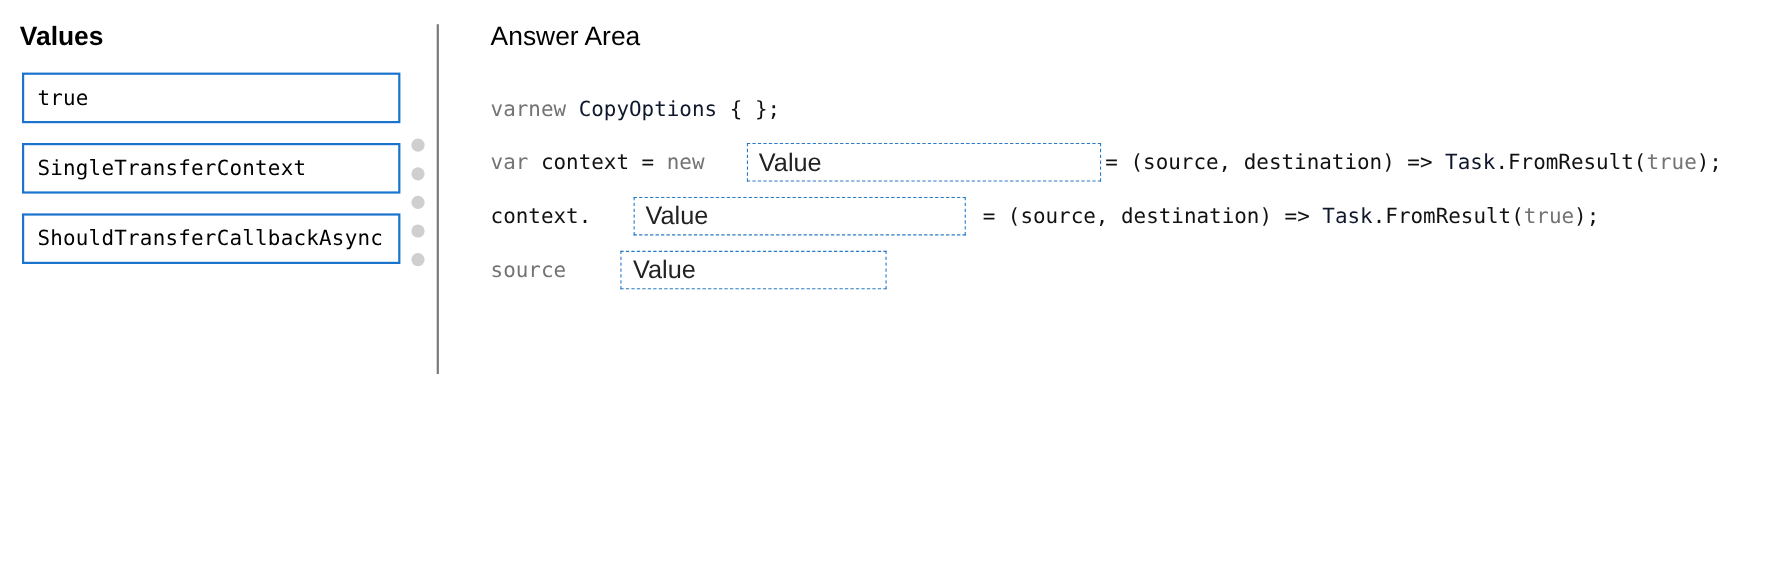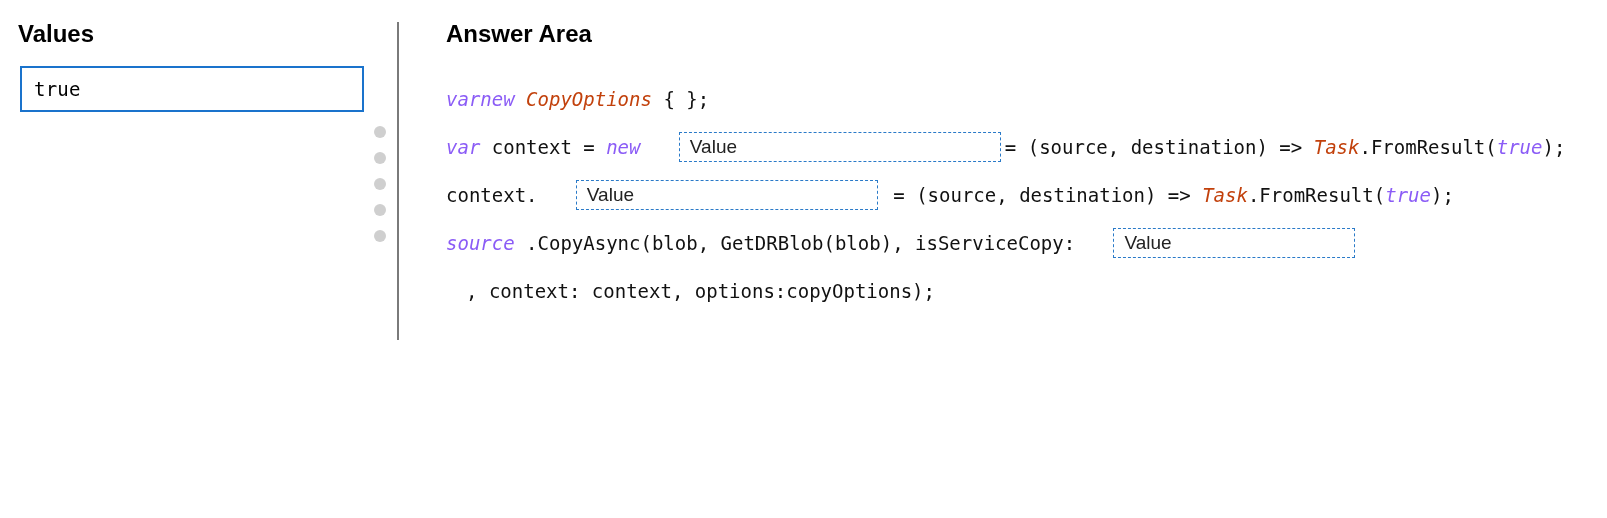--- a/index.html
+++ b/index.html
@@ -3,39 +3,41 @@
 <meta charset="utf-8">
 <style>
   html,body{margin:0;padding:0;background:#fff;font-family:"Segoe UI",Tahoma,sans-serif;color:#000;}
   .page{width:1607px;height:518px;position:relative;}
   .values-col{position:absolute;left:14px;top:20px;width:350px;}
   .values-heading{font-size:24px;font-weight:700;margin:0 0 18px 4px;}
   .value-item{border:2px solid #1a73cc;padding:10px 12px;margin:0 0 18px 6px;font-family:Consolas,Menlo,monospace;font-size:19px;letter-spacing:0.2px;}
   .divider{position:absolute;left:397px;top:22px;width:0;height:318px;border-left:2px solid #7a7a7a;}
   .dot{position:absolute;width:12px;height:12px;background:#cfcfcf;border-radius:50%;}
   .answer-col{position:absolute;left:440px;top:20px;right:20px;}
-  .answer-heading{font-size:24px;font-weight:700;margin:0 0 34px 6px;}
+  .answer-heading{font-size:24px;font-weight:400;margin:0 0 34px 6px;}
   .code-block{font-family:Consolas,Menlo,monospace;font-size:19px;color:#111;}
   .code-line{display:flex;align-items:center;flex-wrap:nowrap;margin:0 0 14px 6px;min-height:34px;}
   .indent{width:20px;display:inline-block;}
-  .kw{color:#8b5cf6;font-style:italic;}   
-  .type{color:#c2410c;font-style:italic;} 
-  .placeholder{display:inline-block;border:1px dashed #2a7ac8;padding:3px 10px;margin:0 4px;color:#222;font-family:"Segoe UI",sans-serif;font-size:19px;min-width:60px;}
+  .kw{color:#737373;}   
+  .type{color:#0f172a;} 
+  .placeholder{display:inline-block;border:1px dashed #2a7ac8;padding:3px 10px;margin:0 4px;color:#222;font-family:"Segoe UI",sans-serif;font-size:23px;min-width:60px;}
   .ph-large{width:300px;}
   .ph-med{width:280px;}
   .ph-small{width:220px;}
   .sp{white-space:pre;}
 </style>
 </head>
 <body>
 <div class="page">
 
   <div class="values-col">
     <h2 class="values-heading">Values</h2>
     <div class="value-item">true</div>
+    <div class="value-item">SingleTransferContext</div>
+    <div class="value-item">ShouldTransferCallbackAsync</div>
   </div>
 
   <div class="divider"></div>
   <div class="dot" style="left:374px;top:126px"></div>
   <div class="dot" style="left:374px;top:152px"></div>
   <div class="dot" style="left:374px;top:178px"></div>
   <div class="dot" style="left:374px;top:204px"></div>
   <div class="dot" style="left:374px;top:230px"></div>
 
   <div class="answer-col">
@@ -69,26 +71,21 @@
         <span class="sp">&nbsp;</span>
         <span class="sp">= (source, destination) =&gt; </span>
         <span class="type">Task</span>
         <span class="sp">.FromResult(</span>
         <span class="kw">true</span>
         <span class="sp">);</span>
       </div>
 
       <div class="code-line">
         <span class="kw sp">source </span>
-        <span class="sp">.CopyAsync(blob, GetDRBlob(blob), isServiceCopy:</span>
         <span class="sp">&nbsp; &nbsp;</span>
         <span class="placeholder ph-small">Value</span>
       </div>
 
-      <div class="code-line">
-        <span class="indent"></span>
-        <span class="sp">, context: context, options:copyOptions);</span>
-      </div>
 
     </div>
   </div>
 
 </div>
 
 </body></html>

